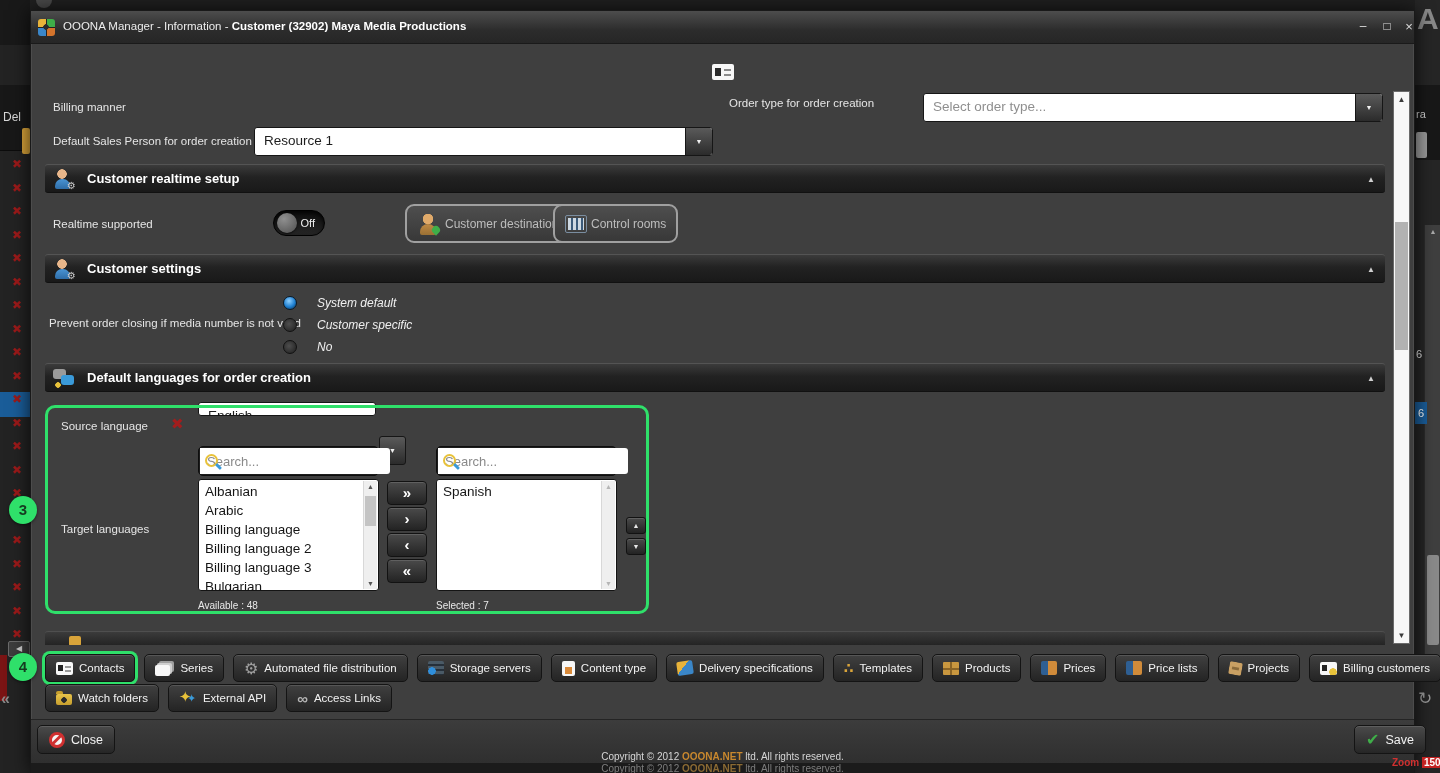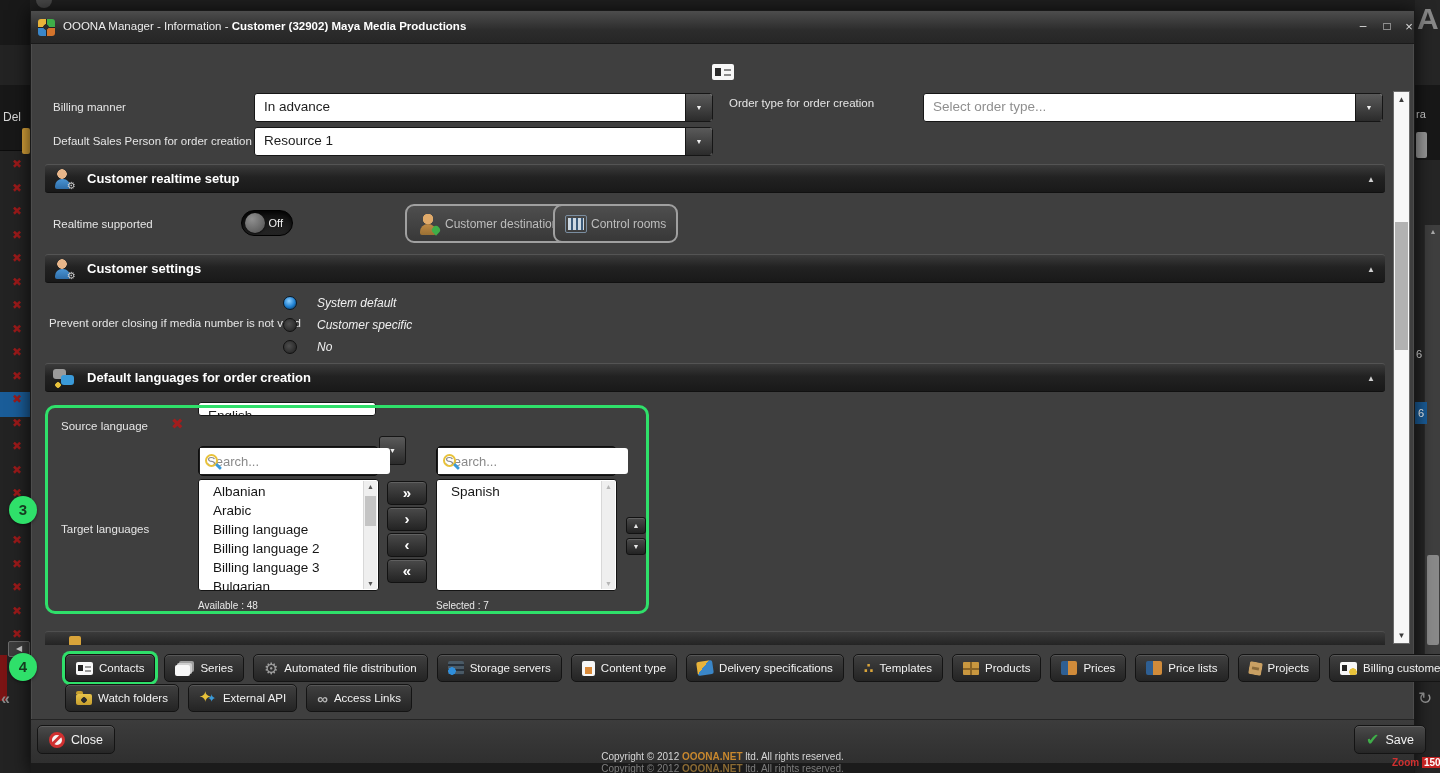--- a/index.html
+++ b/index.html
@@ -114,21 +114,21 @@
   .searchbox { display:flex; background:#1d1d1d; border:1px solid #0e0e0e; border-radius:5px; padding:1px; }
   .searchbox .magcell { width:27px; position:relative; background:linear-gradient(#3a3a3a,#222); border-radius:4px 0 0 4px; }
   .imag { position:absolute; left:5px; top:6px; width:16px; height:16px; }
   .imag::before { content:""; position:absolute; left:0; top:0; width:9px; height:9px; border:2.5px solid #e8c23a; border-radius:50%; }
   .imag::after { content:""; position:absolute; left:10px; top:11px; width:7px; height:3px; background:#3a9ad9; transform:rotate(45deg); border-radius:1px; }
   .sinput { flex:1; border:none; outline:none; background:#fff; border-radius:0 3px 3px 0; font-size:13px; color:#222; padding:0 7px; font-family:inherit; }
   .sinput::placeholder { color:#8a8a8a; }
 
   
   .listbox { background:#fff; border:1px solid #141414; border-radius:3px; overflow:hidden; }
-  .listbox .items { position:absolute; left:0; top:2px; right:15px;padding-left:8px; }
+  .listbox .items { position:absolute; left:0; top:2px; right:15px; }
   .litem { font-size:13.5px; color:#151515; line-height:19px; padding:0 0 0 6px; white-space:nowrap; overflow:hidden; }
   .mini-sb { position:absolute; top:1px; bottom:1px; right:1px; width:14px; background:#efefef; border-left:1px solid #d8d8d8; }
   .mini-sb .up, .mini-sb .dn { position:absolute; left:0; width:13px; text-align:center; font-size:7px; color:#555; }
   .mini-sb .up { top:2px; } .mini-sb .dn { bottom:2px; }
   .mini-sb .mthumb { position:absolute; left:1px; top:15px; width:11px; height:30px; background:#c4c4c4; }
   .mini-sb.faded .up, .mini-sb.faded .dn { color:#b5b5b5; }
   .count { font-size:10px; color:#e8e8e8;text-align:right; }
 
   
   .xferbtn { width:40px; height:24px; background:linear-gradient(#4a4a4a,#232323); border:1px solid #121212; border-radius:4px; color:#fff; font-size:15px; font-weight:bold; text-align:center; line-height:22px; box-shadow:inset 0 1px 0 #606060; }
@@ -137,21 +137,21 @@
   
   .partialbar { background:linear-gradient(#3b3b3b,#242424); border-top:1px solid #4f4f4f; border-radius:3px 3px 0 0; overflow:hidden; }
   .partialbar .ydot { position:absolute; left:24px; top:4px; width:12px; height:10px; background:#d9a43a; border-radius:2px; }
 
   
   .vscroll { background:#f7f7f7; border:1px solid #6a6a6a; }
   .vscroll .sar { position:absolute; left:0; width:15px; text-align:center; font-size:8px; color:#3a3a3a; }
   .vscroll .vthumb { position:absolute; left:1px; width:13px; background:#b2b2b2; }
 
   
-  .tabsrow { display:flex; gap:9px;margin-left:20px; }
+  .tabsrow { display:flex; gap:9px; }
   .tab { height:28px; display:inline-flex; align-items:center; gap:6px; padding:0 10px; background:linear-gradient(#404040,#242424); border:1px solid #141414; border-radius:5px; color:#f2f2f2; font-size:11.5px; white-space:nowrap; box-shadow:inset 0 1px 0 #565656; }
   .tab.active { box-shadow:0 0 0 3px #2fe06a, inset 0 1px 0 #565656; }
 
   
   .ticon { display:inline-block; flex:none; }
   .icard { width:17px; height:13px; border-radius:2px;
     background:linear-gradient(#222,#222) 2px 3px/5px 6px no-repeat,
                linear-gradient(#9a9a9a,#9a9a9a) 9px 4px/6px 2px no-repeat,
                linear-gradient(#9a9a9a,#9a9a9a) 9px 8px/6px 2px no-repeat,#f7f7f7; }
   .icard-lg { width:22px; height:16px; border-radius:2px;
@@ -260,43 +260,39 @@
       <div class="abs tb-ctl" style="left:1322px">–</div>
       <div class="abs tb-ctl" style="left:1346px">□</div>
       <div class="abs tb-ctl" style="left:1368px;font-size:13px">×</div>
     </div>
 
     <div class="abs dlg-header">
       <span class="ticon icard-lg"></span>
     </div>
 
     <div class="abs lbl" style="left:22px;top:90px">Billing manner</div>
-    <div class="abs combo" style="left:223px;top:82px;width:459px;height:29px">
-      <div class="val">In advance</div>
-      <div class="cbtn"></div>
-    </div>
     <div class="abs lbl" style="left:698px;top:86px">Order type for order creation</div>
     <div class="abs combo" style="left:892px;top:82px;width:460px;height:29px">
       <div class="val placeholder">Select order type...</div>
       <div class="cbtn"></div>
     </div>
 
     <div class="abs lbl" style="left:22px;top:124px">Default Sales Person for order creation</div>
     <div class="abs combo" style="left:223px;top:116px;width:459px;height:29px">
       <div class="val">Resource 1</div>
       <div class="cbtn"></div>
     </div>
 
     <div class="abs secbar" style="left:14px;top:153px">
       <span class="iperson"></span>
       <span class="sectitle">Customer realtime setup</span>
       <span class="icollapse"></span>
     </div>
     <div class="abs lbl" style="left:22px;top:207px">Realtime supported</div>
-    <div class="abs toggle" style="left:210px;top:199px">
+    <div class="abs toggle" style="left:242px;top:199px">
       <div class="knob"></div>
       <div class="state">Off</div>
     </div>
     <div class="abs rtbtn" style="left:374px;top:193px">
       <span class="idest"></span>
       <span>Customer destinations</span>
     </div>
     <div class="abs rtbtn" style="left:522px;top:193px">
       <span class="irooms"></span>
       <span>Control rooms</span>

